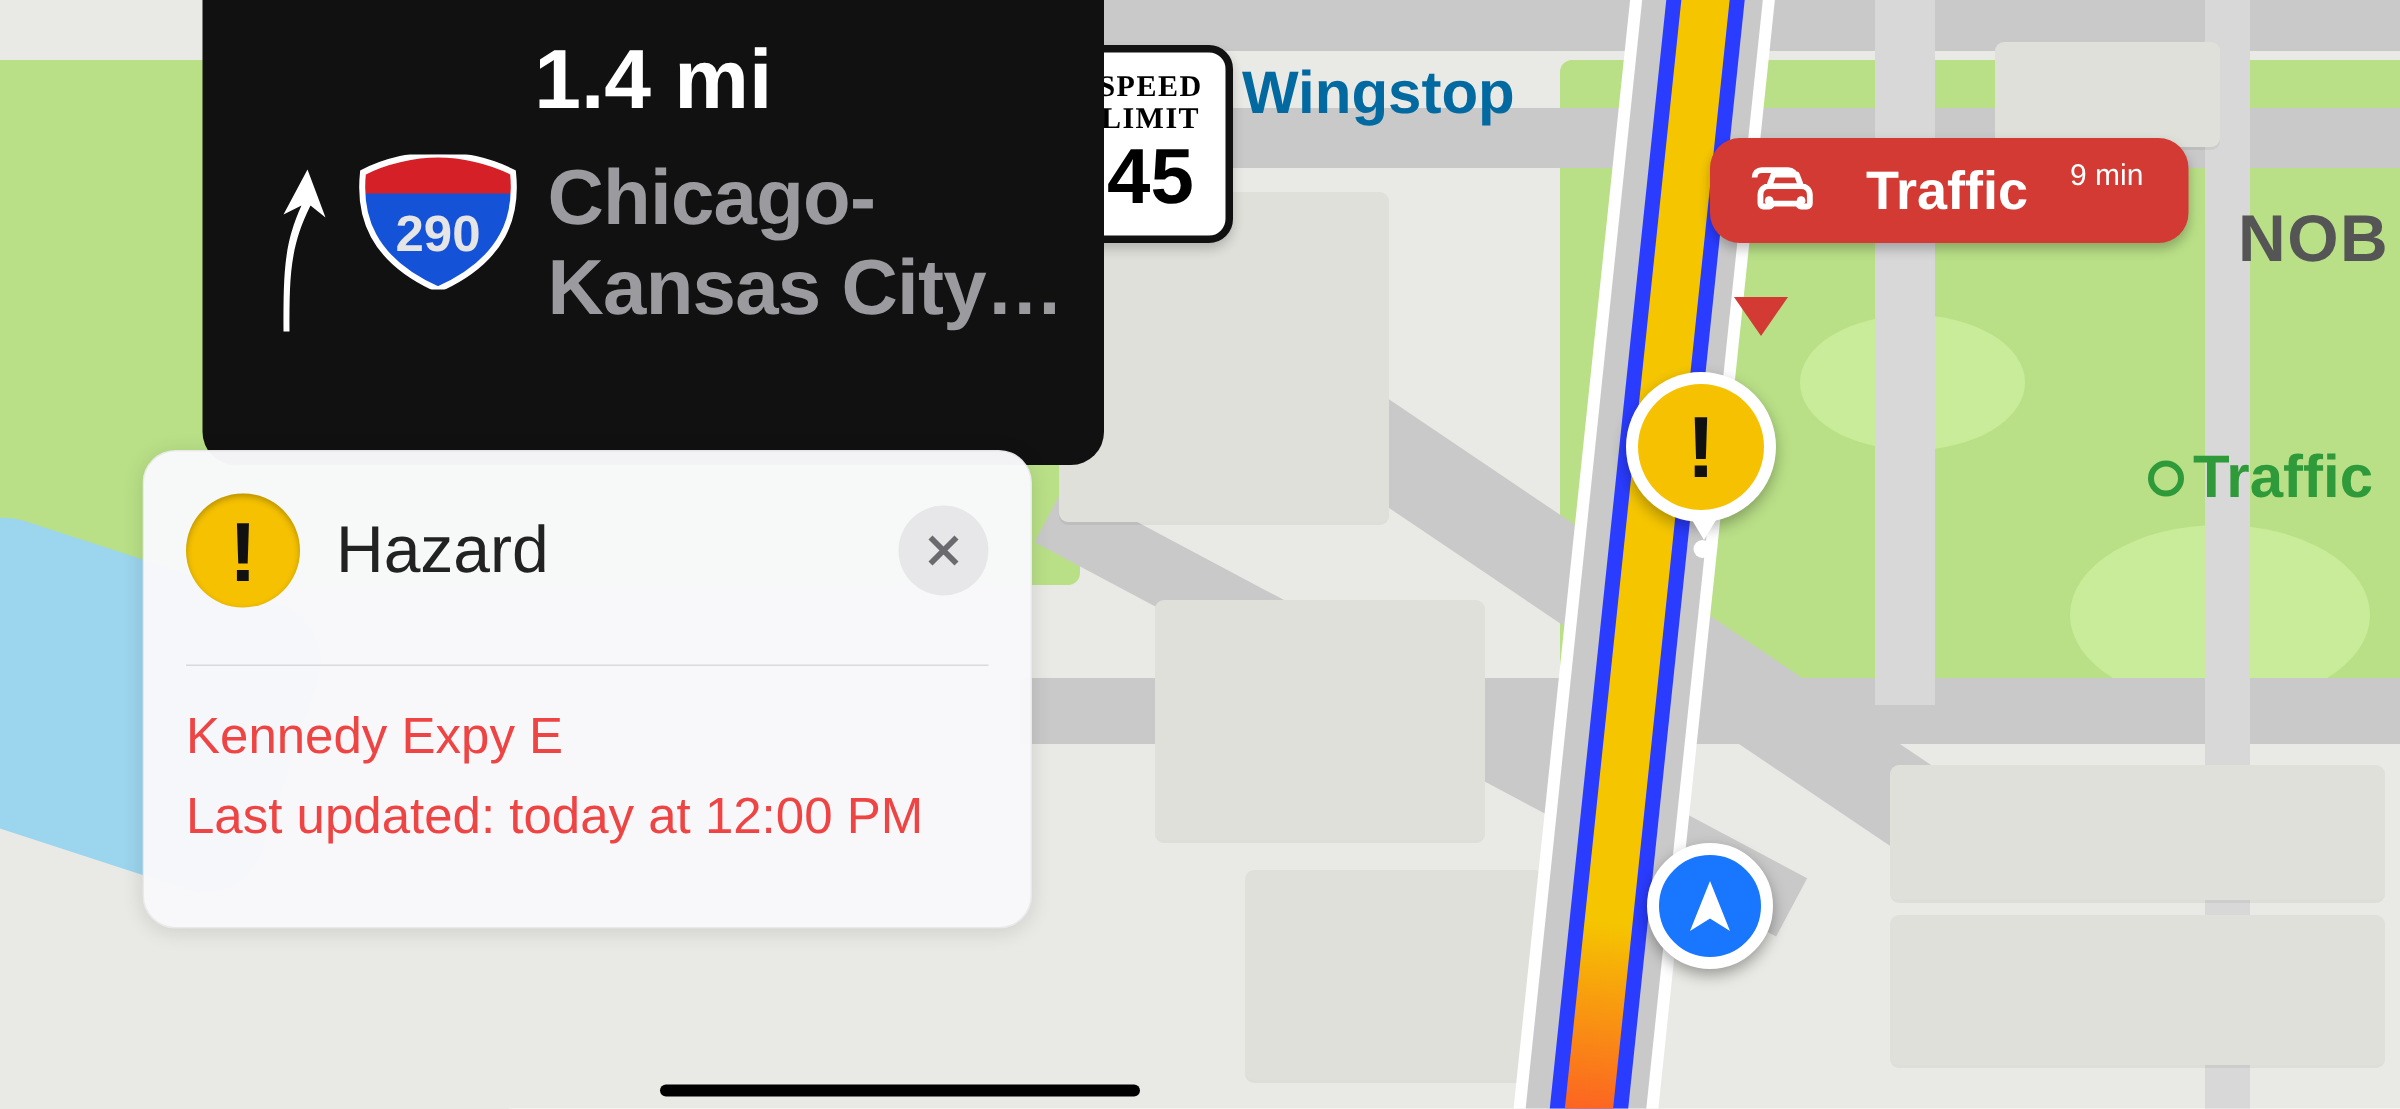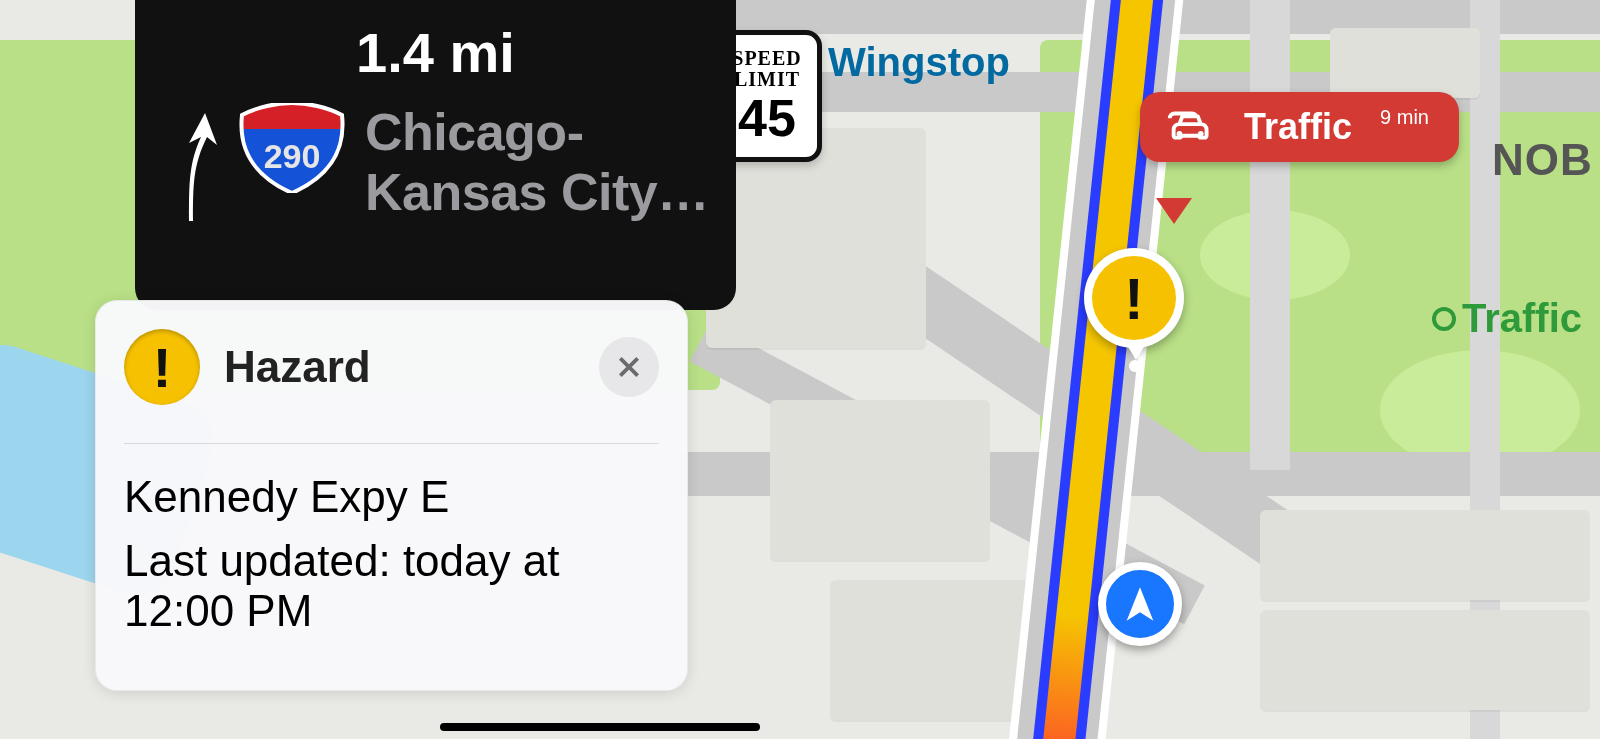--- a/index.html
+++ b/index.html
@@ -28,25 +28,25 @@
   .nav-arrow { width:60px; flex:0 0 60px; color:#fff; }
   .nav-dest { font-size:52px; font-weight:600; color:#9a9a9f; line-height:1.15; letter-spacing:-0.5px; }
   .shield { position:relative; width:110px; height:90px; flex:0 0 110px; display:flex; align-items:center; justify-content:center; }
   .shield svg { width:110px; height:90px; }
   .shield-num { position:absolute; color:#e5e5e5; font-weight:800; font-size:34px; top:34px; }
 
   
   .hazard-card { position:absolute; left:95px; top:300px; width:593px; background:rgba(248,248,250,0.98); border:1px solid rgba(0,0,0,0.06); border-radius:22px; padding:28px 28px 40px 28px; color:#222; box-shadow:0 2px 14px rgba(0,0,0,0.12); }
   .hazard-head { display:flex; align-items:center; gap:24px; }
   .haz-icon { width:76px; height:76px; border-radius:50%; background:#f5c100; display:flex; align-items:center; justify-content:center; font-size:56px; font-weight:900; color:#111; box-shadow:0 2px 4px rgba(0,0,0,0.25) inset; }
-  .haz-title { font-size:44px; font-weight:700; flex:1; }
+  .haz-title { font-size:44px; font-weight:400; flex:1; }
   .close-btn { width:60px; height:60px; border-radius:50%; background:#e7e7ea; display:flex; align-items:center; justify-content:center; cursor:pointer; }
   .close-btn svg { width:26px; height:26px; stroke:#6b6b6f; stroke-width:3.5; }
   .haz-divider { height:1px; background:#d9d9dd; margin:38px 0 28px 0; }
-  .haz-line { font-size:44px; color:#000000; margin:14px 0; }
+  .haz-line { font-size:34px; color:#ef4444; margin:14px 0; }
 
   
   .speed-sign { position:absolute; left:712px; top:30px; width:110px; height:132px; background:#fff; border:5px solid #111; border-radius:16px; display:flex; flex-direction:column; align-items:center; justify-content:center; font-weight:800; box-shadow:0 4px 8px rgba(0,0,0,0.2); }
   .speed-sign .sl { font-size:20px; letter-spacing:1px; line-height:1.05; text-align:center;font-family:Liberation Serif, serif; }
   .speed-sign .num { font-size:52px; line-height:1; margin-top:2px; }
 
   
   .poi-wingstop { position:absolute; left:828px; top:40px; font-size:40px; font-weight:700; color:#0369a1; }
   .poi-eckhart { position:absolute; left:1432px; top:296px; font-size:40px; font-weight:700; color:#2f9a3a; display:flex; align-items:center; gap:6px; }
   .poi-tree { width:24px; height:24px; border:4px solid #2f9a3a; border-radius:50%; position:relative; display:inline-block; }

